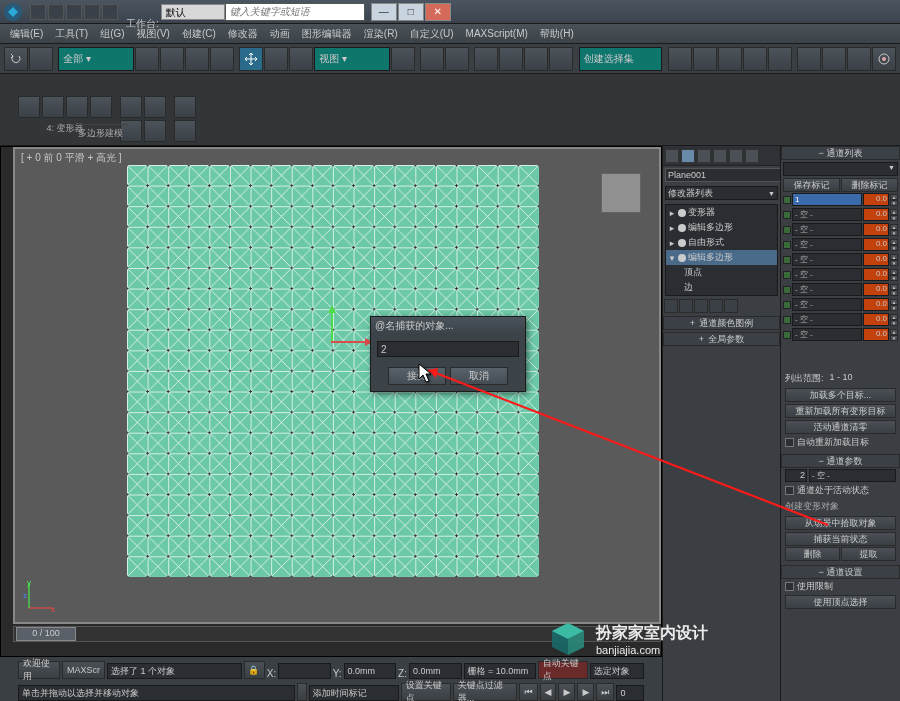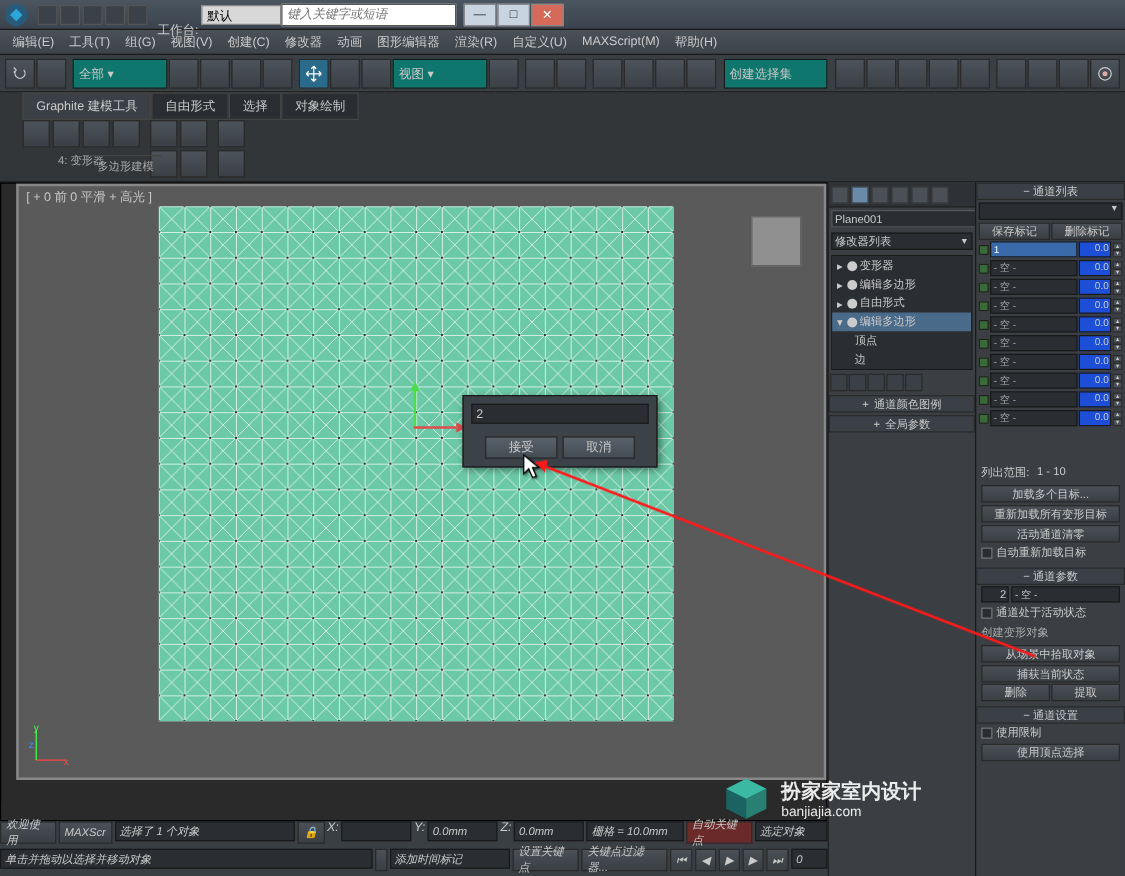--- a/index.html
+++ b/index.html
@@ -82,44 +82,44 @@
 .morph-panel { width:120px; background:#3b3f43; border-left:1px solid #1a1a1a; display:flex; flex-direction:column; padding:0; }
 .mp-hdr { height:14px; background:#3a4046; font-size:9px; display:flex; align-items:center; justify-content:center; border:1px solid #2a2a2a; }
 .mp-dd { margin:2px; background:#2a2e32; border:1px solid #1a1a1a; height:14px; }
 .mp-dd::after { content:"▼"; float:right; font-size:7px; margin:1px 2px; }
 .mp-btn2 { display:flex; gap:1px; padding:0 2px; }
 .mp-btn2 div { flex:1; height:14px; background:linear-gradient(#4a5056,#3a3f44); border:1px solid #2a2a2a; font-size:9px; display:flex; align-items:center; justify-content:center; }
 .mp-chan { display:flex; align-items:center; gap:1px; padding:1px 2px; height:15px; }
 .mp-chan .led { width:8px; height:8px; background:#3a6a3a; border:1px solid #222; }
 .mp-chan .nm { flex:1; height:13px; background:#2a2e32; border:1px solid #1a1a1a; font-size:8px; padding:0 2px; display:flex; align-items:center; color:#aaa; overflow:hidden; }
 .mp-chan.sel .nm { background:#3a6aaa; color:#fff; }
-.mp-chan .spin { width:26px; height:13px; background:#1d4ed8; border:1px solid #1a1a1a; font-size:8px; text-align:right; padding:0 1px; }
+.mp-chan .spin { width:26px; height:13px; background:#c2410c; border:1px solid #1a1a1a; font-size:8px; text-align:right; padding:0 1px; }
 .mp-chan .ud { width:8px; display:flex; flex-direction:column; }
 .mp-chan .ud div { height:6px; background:#4a5056; border:1px solid #2a2a2a; font-size:5px; text-align:center; line-height:4px; }
 .mp-label { font-size:9px; padding:2px 4px; color:#aaa; }
 .mp-fullbtn { margin:1px 4px; height:14px; background:linear-gradient(#4a5056,#3a3f44); border:1px solid #2a2a2a; font-size:9px; display:flex; align-items:center; justify-content:center; }
 .mp-check { display:flex; align-items:center; gap:3px; font-size:9px; padding:1px 4px; }
 .mp-check .cb { width:9px; height:9px; border:1px solid #777; background:#2a2e32; }
 .mp-spin { display:flex; align-items:center; gap:2px; padding:1px 4px; font-size:9px; }
 .mp-spin .sp { width:22px; height:13px; background:#2a2e32; border:1px solid #1a1a1a; text-align:right; padding:0 1px; }
 .statusbar { position:absolute; bottom:0; left:0; right:238px; height:44px; background:#3a3f44; display:flex; flex-direction:column; }
-.sb-row { display:flex; align-items:flex-start; height:22px; gap:2px; padding:0 0;font-style:italic; }
+.sb-row { display:flex; align-items:flex-end; height:22px; gap:2px; padding:0 18px; }
 .sb-field { background:#2a2e32; border:1px solid #1a1a1a; height:16px; font-size:9px; padding:0 3px; display:flex; align-items:center; }
 .sb-btn { height:18px; background:linear-gradient(#4a5056,#3a3f44); border:1px solid #2a2a2a; padding:0 4px; font-size:9px; display:flex; align-items:center; }
 .sb-autokey { background:#6a2a2a; }
 .dialog { position:absolute; top:316px; left:370px; width:156px; background:#3b4248; border:1px solid #1a1a1a; box-shadow:2px 2px 6px rgba(0,0,0,0.5); }
 .dlg-title { height:18px; background:linear-gradient(#4a535a,#3a4248); font-size:10px; padding:2px 4px; display:flex; align-items:center; }
 .dlg-body { padding:6px; }
 .dlg-input { width:100%; height:16px; background:#2a2e32; border:1px solid #1a1a1a; color:#cacaca; font-size:10px; padding:0 3px; }
 .dlg-btns { display:flex; gap:4px; justify-content:center; padding:4px 6px 6px; }
 .dlg-btns div { width:58px; height:18px; background:linear-gradient(#58626a,#454d54); border:1px solid #2a2a2a; font-size:10px; display:flex; align-items:center; justify-content:center; }
 .cursor-arrow { position:absolute; top:363px; left:418px; z-index:100; }
 .cursor-arrow svg { width:16px; height:22px; filter:drop-shadow(1px 1px 1px rgba(0,0,0,0.6)); }
 .red-line { position:absolute; top:370px; left:428px; width:530px; height:2px; pointer-events:none; z-index:50; }
-.watermark { position:absolute; bottom:42px; right:163px; display:flex; align-items:center; gap:8px; opacity:0.9; z-index:40; }
+.watermark { position:absolute; bottom:42px; right:192px; display:flex; align-items:center; gap:8px; opacity:0.9; z-index:40; }
 .wm-cube { width:40px; height:40px; }
 .wm-text { color:#fff; font-size:16px; font-weight:bold; }
 .wm-sub { color:#fff; font-size:11px; }
 .sel-row { display:flex; gap:6px; padding:2px 4px; font-size:9px;margin-top:28px; }
 </style>
 </head>
 <body>
 
 <div class="titlebar">
   <div class="logo">
@@ -204,26 +204,20 @@
   <div class="tb-btn"></div>
   <div class="tb-btn">
       <svg width="14" height="14">
         <circle cx="7" cy="7" r="5" fill="none" stroke="#cacaca"></circle>
         <circle cx="7" cy="7" r="2" fill="#daa"></circle>
       </svg>
     </div>
 </div>
 
 <div class="ribbon">
-  <div class="ribbon-tabs">
-    <div class="active">Graphite 建模工具</div>
-    <div>自由形式</div>
-    <div>选择</div>
-    <div>对象绘制</div>
-  </div>
   <div class="ribbon-body">
     <div class="rb-group">
       <div class="rb-row">
         <div class="rb-btn"></div>
         <div class="rb-btn"></div>
         <div class="rb-btn"></div>
         <div class="rb-btn"></div>
       </div>
       <div class="rb-lab">4: 变形器</div>
     </div>
@@ -264,20 +258,23 @@
     </div>
     <div class="viewcube"></div>
     <div class="axis-tripod">
       <svg width="36" height="36">
           <line x1="6" y1="30" x2="30" y2="30" stroke="#f44"></line>
           <line x1="6" y1="30" x2="6" y2="6" stroke="#4f4"></line>
         </svg>
       <span class="ax x">x</span><span class="ax y">y</span><span class="ax z">z</span>
     </div>
   </div>
+  <div class="timeslider">
+    <div class="handle">0 / 100</div>
+  </div>
   <div class="trackbar"></div>
 </div>
 
 <div class="rightpanels">
 
   <div class="cmd-panel">
     <div class="cp-icons">
       <div></div>
       <div class="active"></div>
       <div></div>
@@ -481,20 +478,21 @@
       </div>
     <div class="mp-check">
         <div class="cb"></div>
         <span>使用限制</span>
       </div>
     <div class="mp-fullbtn">使用顶点选择</div>
   </div>
 </div>
 
 <div class="dialog">
+  <div class="dlg-title">@名捕获的对象...</div>
   <div class="dlg-body">
     <input class="dlg-input" value="2" style="">
   </div>
   <div class="dlg-btns">
     <div>接受</div>
     <div>取消</div>
   </div>
 </div>
 
 <div class="statusbar">

